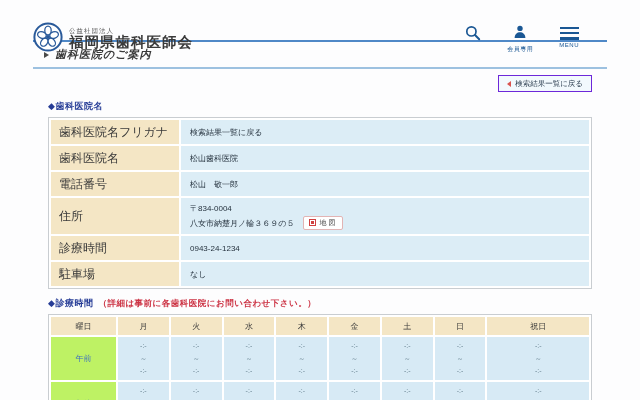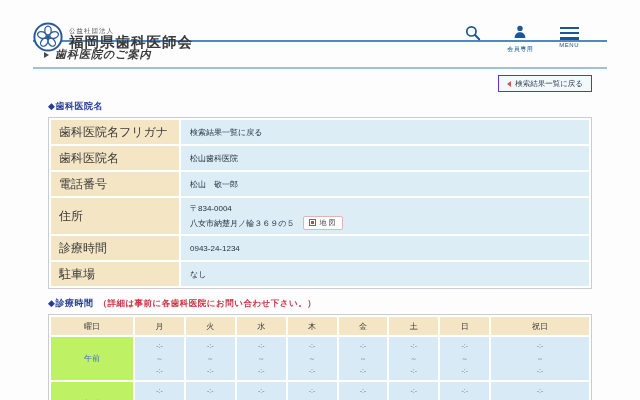--- a/index.html
+++ b/index.html
@@ -61,21 +61,21 @@
     display:inline-flex; align-items:center; gap:3px; vertical-align:1px;
     border:1px solid #e2b4b4; border-radius:2px; background:#fff;
     padding:1px 5px; margin-left:9px; font-size:7px; color:#3a3a3a;
     letter-spacing:2px; cursor:pointer; font-family:inherit;
   }
   .map-ico { width:7px; height:7px; border:1px solid #d04040; display:inline-flex; align-items:center; justify-content:center; }
   .map-ico::after { content:""; width:3px; height:3px; background:#d04040; }
 
   
   .day { background:#f4e6c5; font-size:8px; color:#3a3a3a; padding:3.5px 0; text-align:center; }
-  .daycol { width:82px;margin-top:16px; }
+  .daycol { width:65px;margin-top:16px; }
   .period { background:#bef264; color:#3d6fc1; font-size:8px; text-align:center; vertical-align:middle; }
   .slot { background:#d7eaf5; text-align:center; font-size:7px; color:#66808f; padding:3px 0; line-height:1.75; }
 </style>
 </head>
 <body>
 
 <div class="page">
 
   <div class="header">
     <div class="brand">

